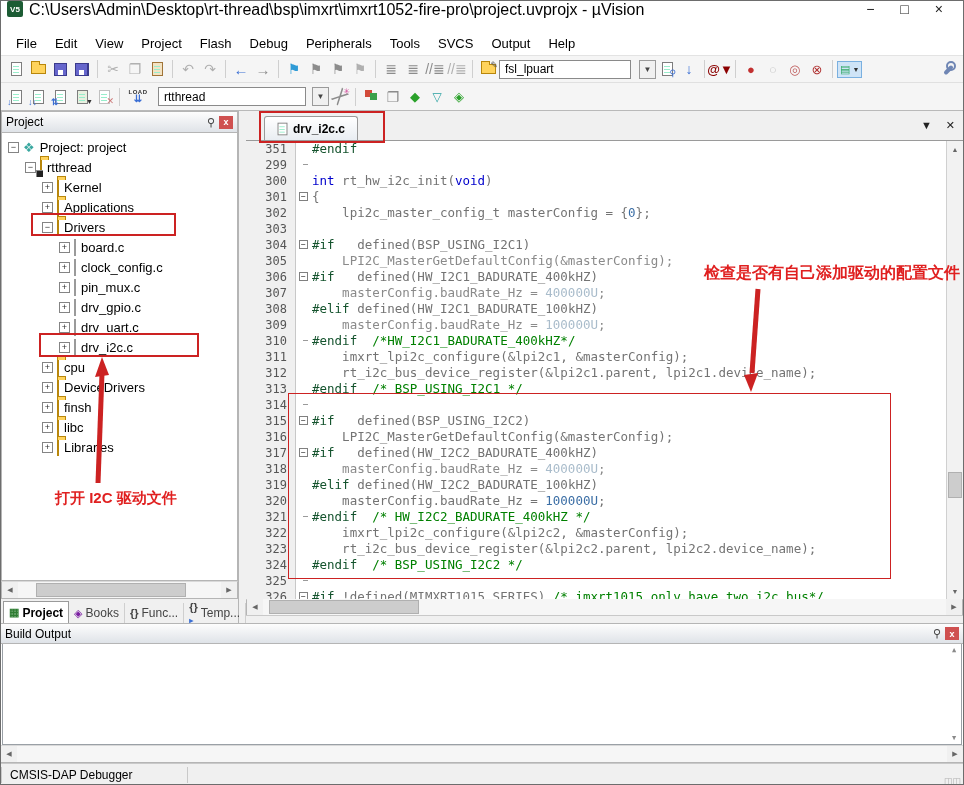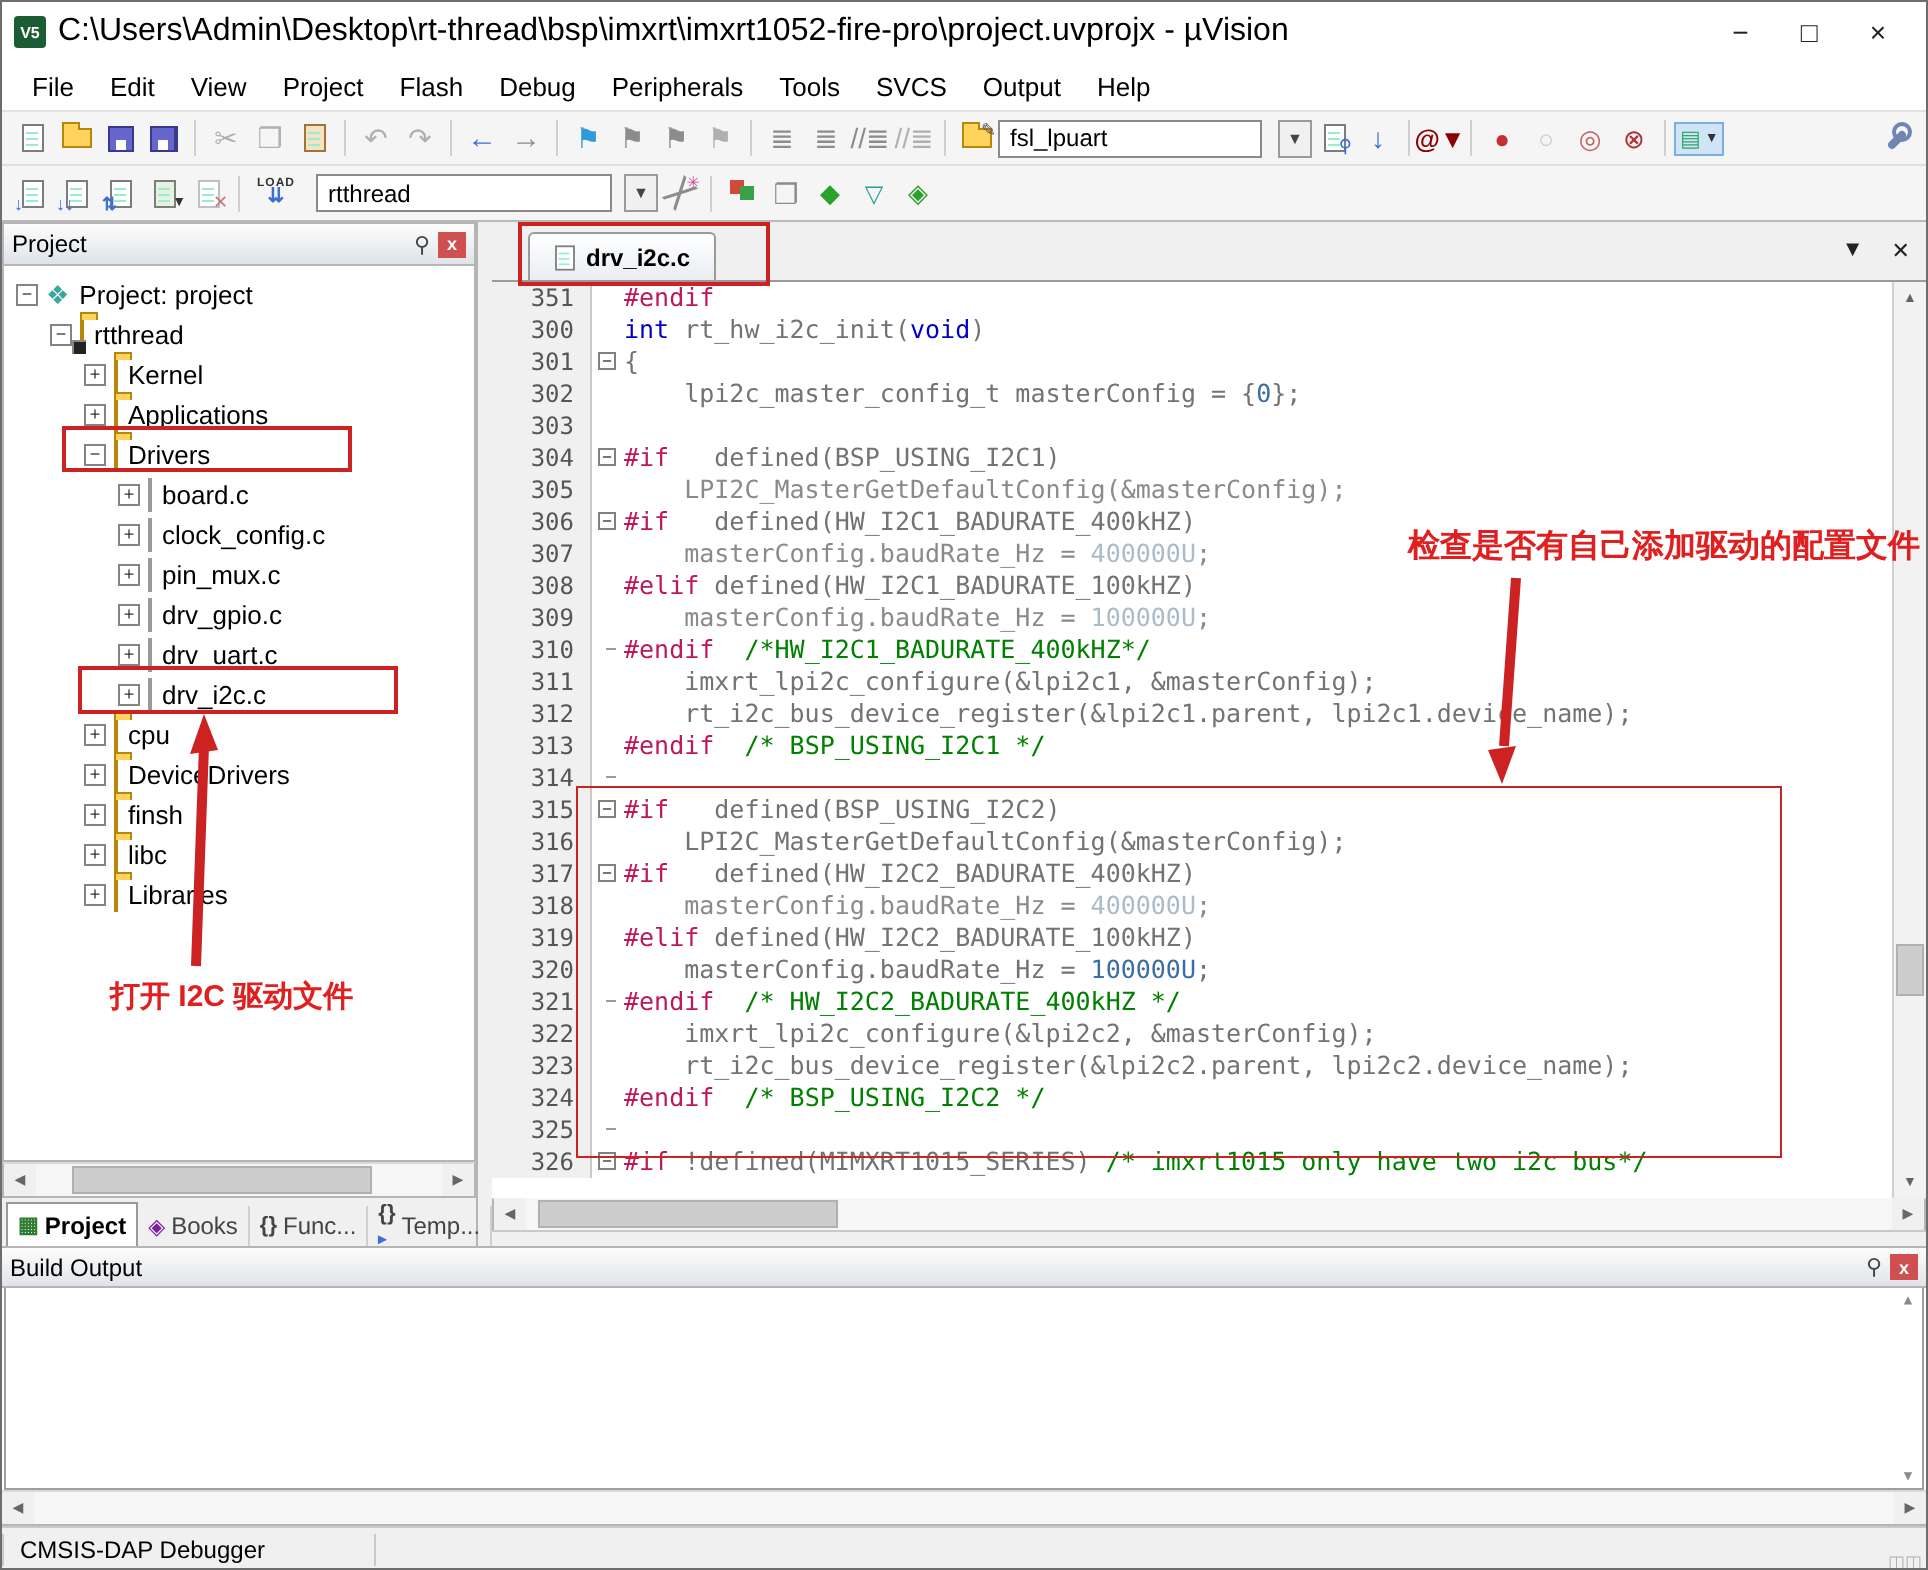--- a/index.html
+++ b/index.html
@@ -1,21 +1,21 @@
 <!DOCTYPE html>
 <html><head>
 <meta charset="utf-8">
 <style>
   * { margin:0; padding:0; box-sizing:border-box; }
   html,body { width:964px; height:785px; }
   body { font-family:"Liberation Sans", sans-serif; font-size:12px; background:#fff; color:#000;
          border:1px solid #6d6d6d; overflow:hidden; position:relative; }
 
   
-  .titlebar { height:30px; display:flex; align-items:center; padding:0 6px; background:#fff; }
+  .titlebar { height:30px; display:flex; padding:0 6px; background:#fff; }
   .app-icon { width:16px; height:16px; background:#1c5c34; color:#fff; font-size:8px; font-weight:bold;
               display:flex; align-items:center; justify-content:center; margin-right:6px; border-radius:2px;}
   .title-text { font-size:16px; flex:1; white-space:nowrap; overflow:hidden; }
   .win-btns { display:flex; gap:26px; margin-right:14px; font-size:14px; color:#222; }
   .win-btns span { cursor:default; }
 
   
   .menubar { height:25px; display:flex; align-items:center; gap:0; background:#fff; padding-left:6px; border-bottom:1px solid #e3e3e3;}
   .menu-item { padding:3px 9px; font-size:13px; }
 
@@ -94,21 +94,21 @@
   .codewrap { height:458px; background:#fff; position:relative; overflow:hidden; display:flex; flex-direction:column; }
   .code-lines { flex:1; overflow:hidden; font-family:"DejaVu Sans Mono", monospace; font-size:12.5px; }
   .code-line { height:16px; display:flex; align-items:center; }
   .ln { width:50px; flex:none; text-align:right; padding-right:8px; background:#f0f0f0; color:#555;
         border-right:1px solid #c8c8c8; font-size:12px; height:16px; line-height:16px;}
   .fold { width:16px; flex:none; height:16px; position:relative; }
   .foldbox { position:absolute; left:3px; top:3px; width:9px; height:9px; border:1px solid #808080;
              background:#fff; font-size:8px; line-height:7px; text-align:center; color:#333;}
   .foldtick { position:absolute; left:7px; top:7px; width:5px; height:1px; background:#9a9a9a; }
   .ct { white-space:pre; height:16px; line-height:16px; }
-  .tk-pp { color:#be185d; }
+  .tk-pp { color:#14532d; }
   .tk-kw { color:#0000cc; }
   .tk-num { color:#3b6ea5; }
   .tk-numl { color:#a9bccb; }
   .tk-cm { color:#008000; }
   .tk-gr { color:#8a8a8a; }
   .tk-pl { color:#737373; }
   .vscroll { position:absolute; right:0; top:0; width:17px; height:458px; background:#f2f2f2; border-left:1px solid #d0d0d0;
              display:flex; flex-direction:column; align-items:center; }
   .vthumb { position:absolute; left:1px; width:14px; height:26px; top:331px; background:#cdcdcd; border:1px solid #b0b0b0;}
   .ehscroll { height:16px; }
@@ -415,20 +415,27 @@
         <span>▼</span>
         <span>✕</span>
       </div>
     </div>
     <div class="codewrap">
       <div class="code-lines" id="code">
           <div class="code-line">
             <span class="ln">351</span>
             <span class="fold"></span>
             <span class="ct"><span class="tk-pp">#endif</span></span>
+          </div>
+          <div class="code-line">
+            <span class="ln">299</span>
+            <span class="fold">
+              <span class="foldtick"></span>
+            </span>
+            <span class="ct"></span>
           </div>
           <div class="code-line">
             <span class="ln">300</span>
             <span class="fold"></span>
             <span class="ct"><span class="tk-kw">int</span><span class="tk-pl"> rt_hw_i2c_init(</span><span class="tk-kw">void</span><span class="tk-pl">)</span></span>
           </div>
           <div class="code-line">
             <span class="ln">301</span>
             <span class="fold">
               <span class="foldbox">−</span>

